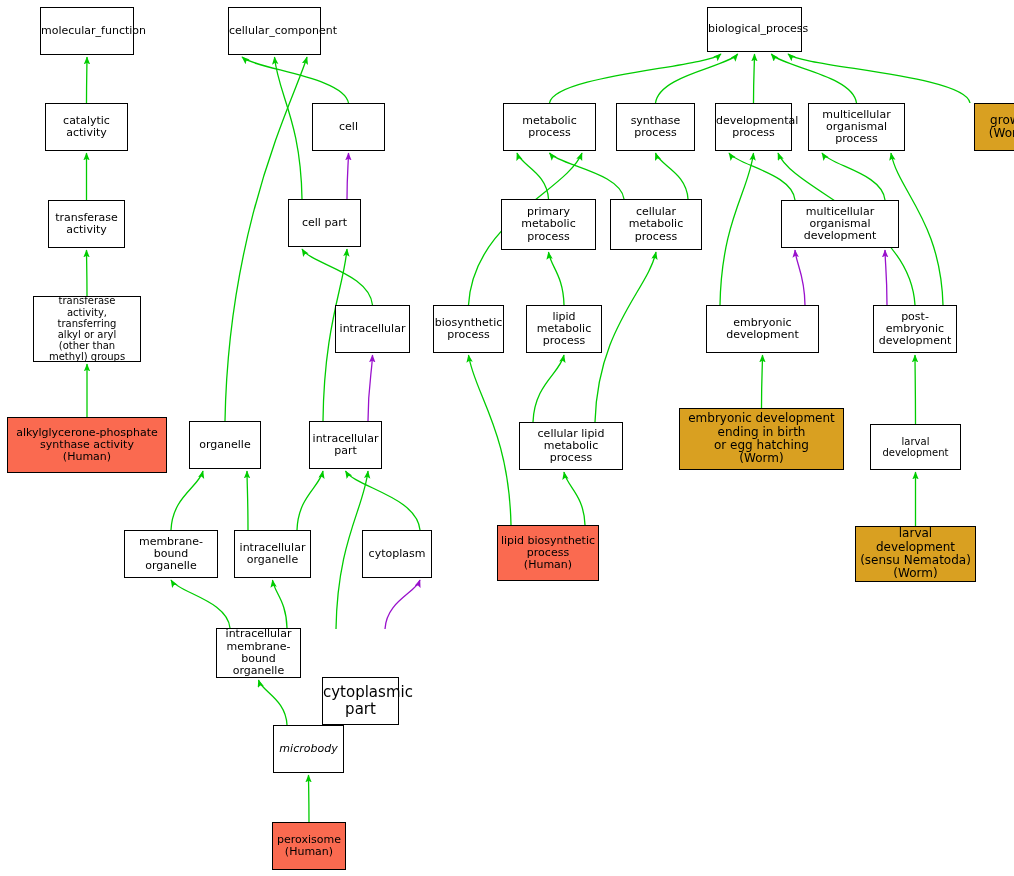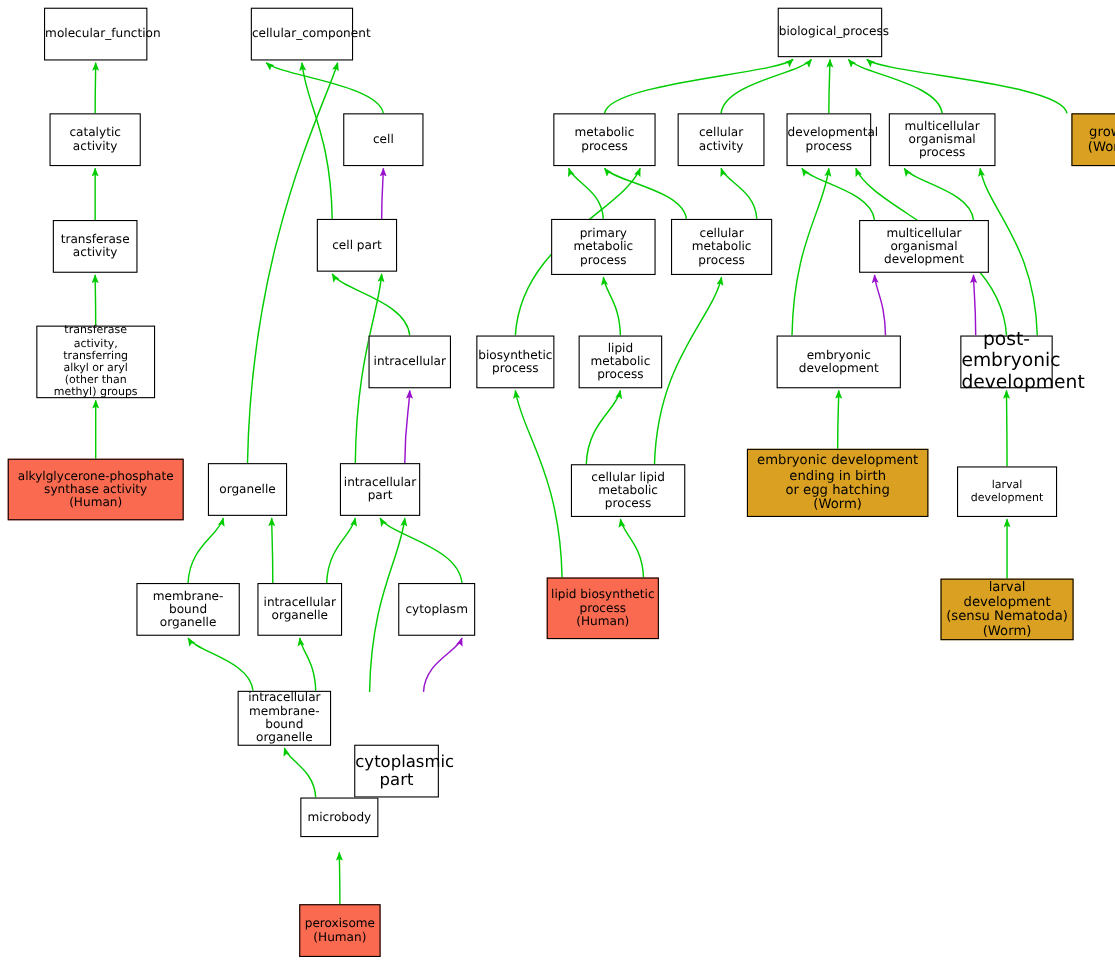--- a/index.html
+++ b/index.html
@@ -136,44 +136,44 @@
       <div class="node white" style="left: 124px; top: 530px; width: 94px; height: 48px; font-size: 11px;"><span class="node-label">membrane-bound
 organelle</span></div>
       <div class="node white" style="left: 234px; top: 530px; width: 77px; height: 48px; font-size: 11px;"><span class="node-label">intracellular
 organelle</span></div>
       <div class="node white" style="left: 362px; top: 530px; width: 70px; height: 48px; font-size: 11px;"><span class="node-label">cytoplasm</span></div>
       <div class="node white" style="left: 216px; top: 628px; width: 85px; height: 50px; font-size: 11px;"><span class="node-label">intracellular
 membrane-bound
 organelle</span></div>
       <div class="node white" style="left: 322px; top: 629px; width: 77px; height: 48px; font-size: 15px; margin-top: 48px;"><span class="node-label">cytoplasmic
 part</span></div>
-      <div class="node white" style="left: 273px; top: 725px; width: 71px; height: 36px; font-size: 11px;"><span class="node-label">microbody</span></div>
+      <div class="node white" style="left: 273px; top: 725px; width: 71px; height: 48px; font-size: 11px; font-style: italic;"><span class="node-label">microbody</span></div>
       <div class="node salmon" style="left: 272px; top: 822px; width: 74px; height: 48px; font-size: 11px;"><span class="node-label">peroxisome
 (Human)</span></div>
       <div class="node white" style="left: 707px; top: 7px; width: 95px; height: 45px; font-size: 11px;"><span class="node-label">biological_process</span></div>
       <div class="node white" style="left: 503px; top: 103px; width: 93px; height: 48px; font-size: 11px;"><span class="node-label">metabolic process</span></div>
-      <div class="node white" style="left: 616px; top: 103px; width: 79px; height: 48px; font-size: 11px;"><span class="node-label">cellular activity</span></div>
+      <div class="node white" style="left: 616px; top: 103px; width: 79px; height: 48px; font-size: 11px;"><span class="node-label">synthase process</span></div>
       <div class="node white" style="left: 715px; top: 103px; width: 77px; height: 48px; font-size: 11px;"><span class="node-label">developmental
 process</span></div>
       <div class="node white" style="left: 808px; top: 103px; width: 97px; height: 48px; font-size: 11px;"><span class="node-label">multicellular
 organismal process</span></div>
       <div class="node orange" style="left: 933px; top: 103px; width: 74px; height: 48px; font-size: 12px; margin-left: 41px;"><span class="node-label">growth
 (Worm)</span></div>
       <div class="node white" style="left: 501px; top: 199px; width: 95px; height: 51px; font-size: 11px; justify-content: center;"><span class="node-label">primary metabolic
 process</span></div>
       <div class="node white" style="left: 610px; top: 199px; width: 92px; height: 51px; font-size: 11px;"><span class="node-label">cellular metabolic
 process</span></div>
       <div class="node white" style="left: 781px; top: 200px; width: 118px; height: 48px; font-size: 11px;"><span class="node-label">multicellular
 organismal development</span></div>
       <div class="node white" style="left: 433px; top: 305px; width: 71px; height: 48px; font-size: 11px;"><span class="node-label">biosynthetic
 process</span></div>
       <div class="node white" style="left: 526px; top: 305px; width: 76px; height: 48px; font-size: 11px;"><span class="node-label">lipid metabolic
 process</span></div>
       <div class="node white" style="left: 706px; top: 305px; width: 113px; height: 48px; font-size: 11px;"><span class="node-label">embryonic development</span></div>
-      <div class="node white" style="left: 873px; top: 305px; width: 84px; height: 48px; font-size: 17px;"><span class="node-label">post-embryonic
+      <div class="node white" style="left: 873px; top: 305px; width: 84px; height: 48px; font-size: 11px;"><span class="node-label">post-embryonic
 development</span></div>
       <div class="node white" style="left: 519px; top: 422px; width: 104px; height: 48px; font-size: 11px;"><span class="node-label">cellular lipid
 metabolic process</span></div>
       <div class="node orange" style="left: 679px; top: 408px; width: 165px; height: 62px; font-size: 12px;"><span class="node-label">embryonic development
 ending in birth
 or egg hatching
 (Worm)</span></div>
       <div class="node white" style="left: 870px; top: 424px; width: 91px; height: 46px; font-size: 10px;"><span class="node-label">larval development</span></div>
       <div class="node salmon" style="left: 497px; top: 525px; width: 102px; height: 56px; font-size: 11px;"><span class="node-label">lipid biosynthetic
 process

